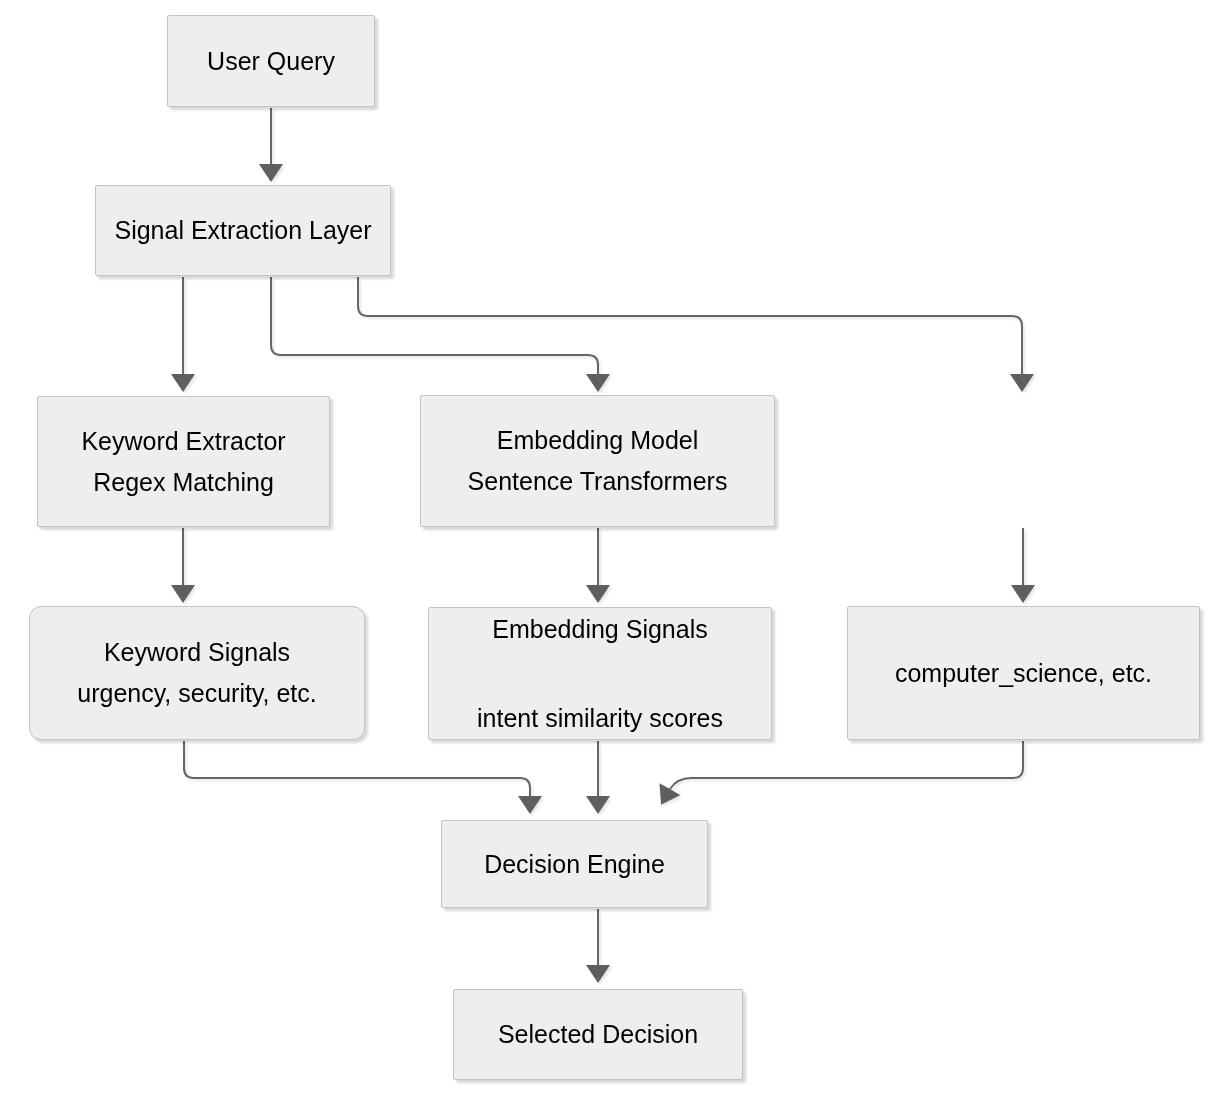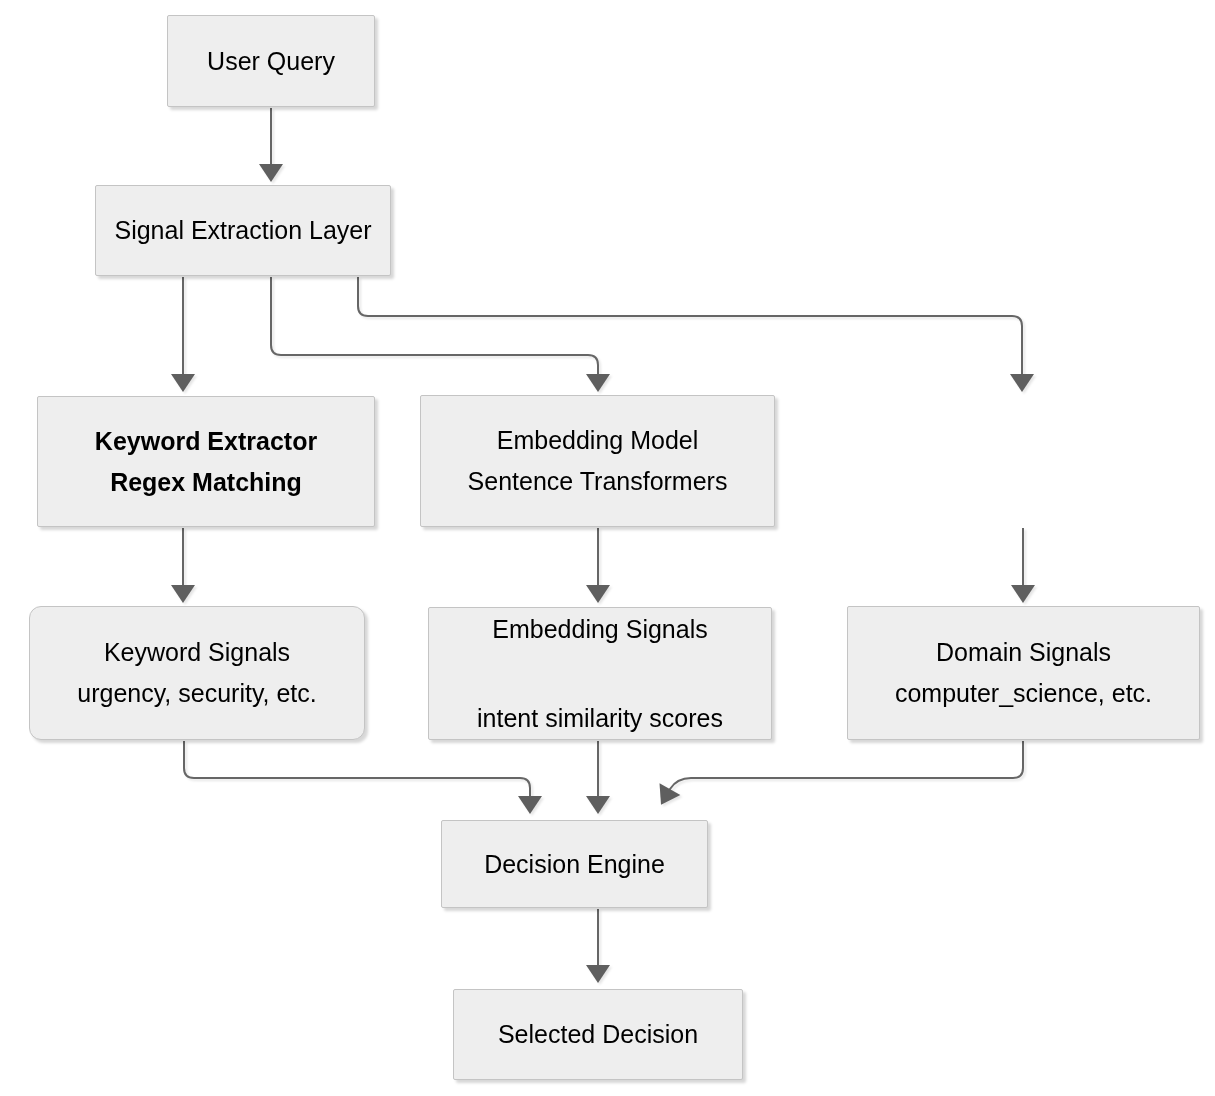--- a/index.html
+++ b/index.html
@@ -45,21 +45,21 @@
     justify-content: center;
     text-align: center;
     color: var(--text-color);
     font-size: 25px;
     line-height: 41px;
     white-space: nowrap;
   }
   
   #n-user-query        { left: 167px; top: 15px;  width: 208px; height: 92px;  }
   #n-signal-extraction { left: 95px;  top: 185px; width: 296px; height: 91px;  }
-  #n-keyword-extractor { left: 37px;  top: 396px; width: 338px; height: 131px; font-weight: bold; }
+  #n-keyword-extractor { left: 37px;  top: 396px; width: 293px; height: 131px; }
   #n-embedding-model   { left: 420px; top: 395px; width: 355px; height: 132px; text-align: center; }
   #n-domain-classifier { left: 882px; top: 395px; width: 283px; height: 132px; }
   #n-keyword-signals   { left: 29px;  top: 606px; width: 336px; height: 134px; border-radius: 12px; }
   #n-embedding-signals { left: 428px; top: 607px; width: 344px; height: 133px; gap: 48px; }
   #n-domain-signals    { left: 847px; top: 606px; width: 353px; height: 134px; }
   #n-decision-engine   { left: 441px; top: 820px; width: 267px; height: 88px;  }
   #n-selected-decision { left: 453px; top: 989px; width: 290px; height: 91px;  }
 </style>
 </head>
 <body>
@@ -108,21 +108,20 @@
     <span>Keyword Signals</span>
     <span>urgency, security, etc.</span>
   </div>
 
   <div class="node" id="n-embedding-signals">
     <span>Embedding Signals</span>
     <span>intent similarity scores</span>
   </div>
 
   <div class="node" id="n-domain-signals">
-    <span>Domain Signals</span>
     <span>computer_science, etc.</span>
   </div>
 
   <div class="node" id="n-decision-engine">
     <span>Decision Engine</span>
   </div>
 
   <div class="node" id="n-selected-decision">
     <span>Selected Decision</span>
   </div>

